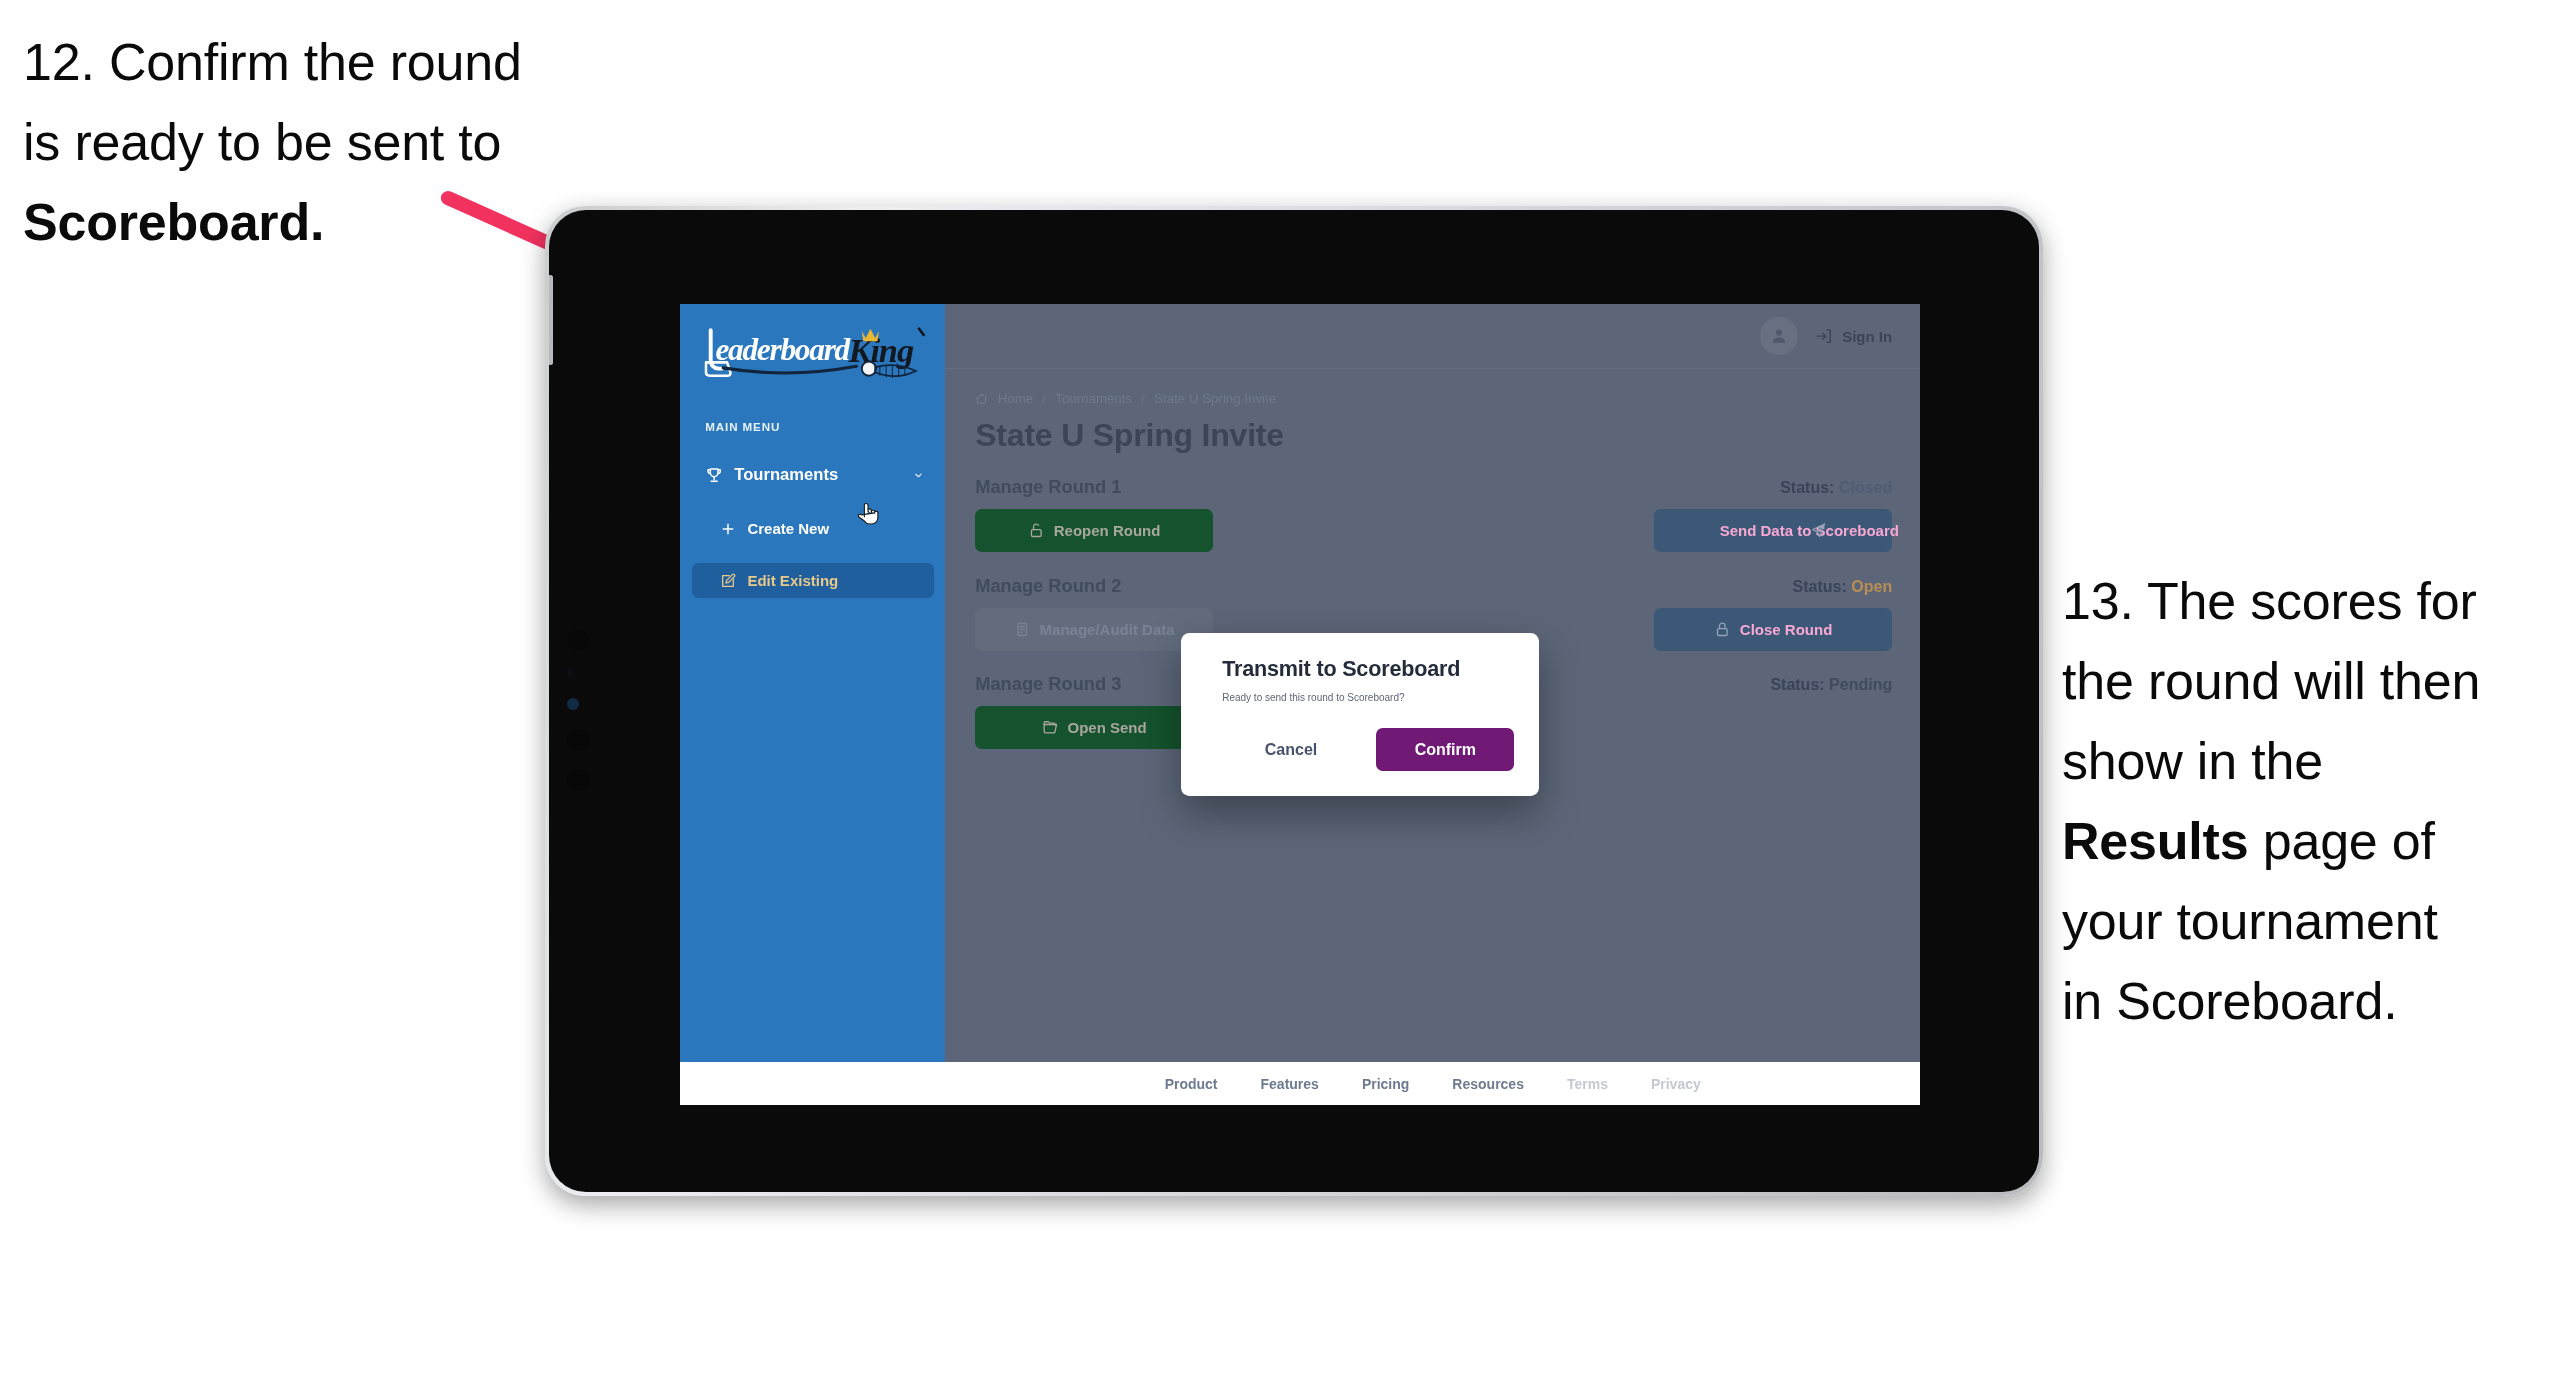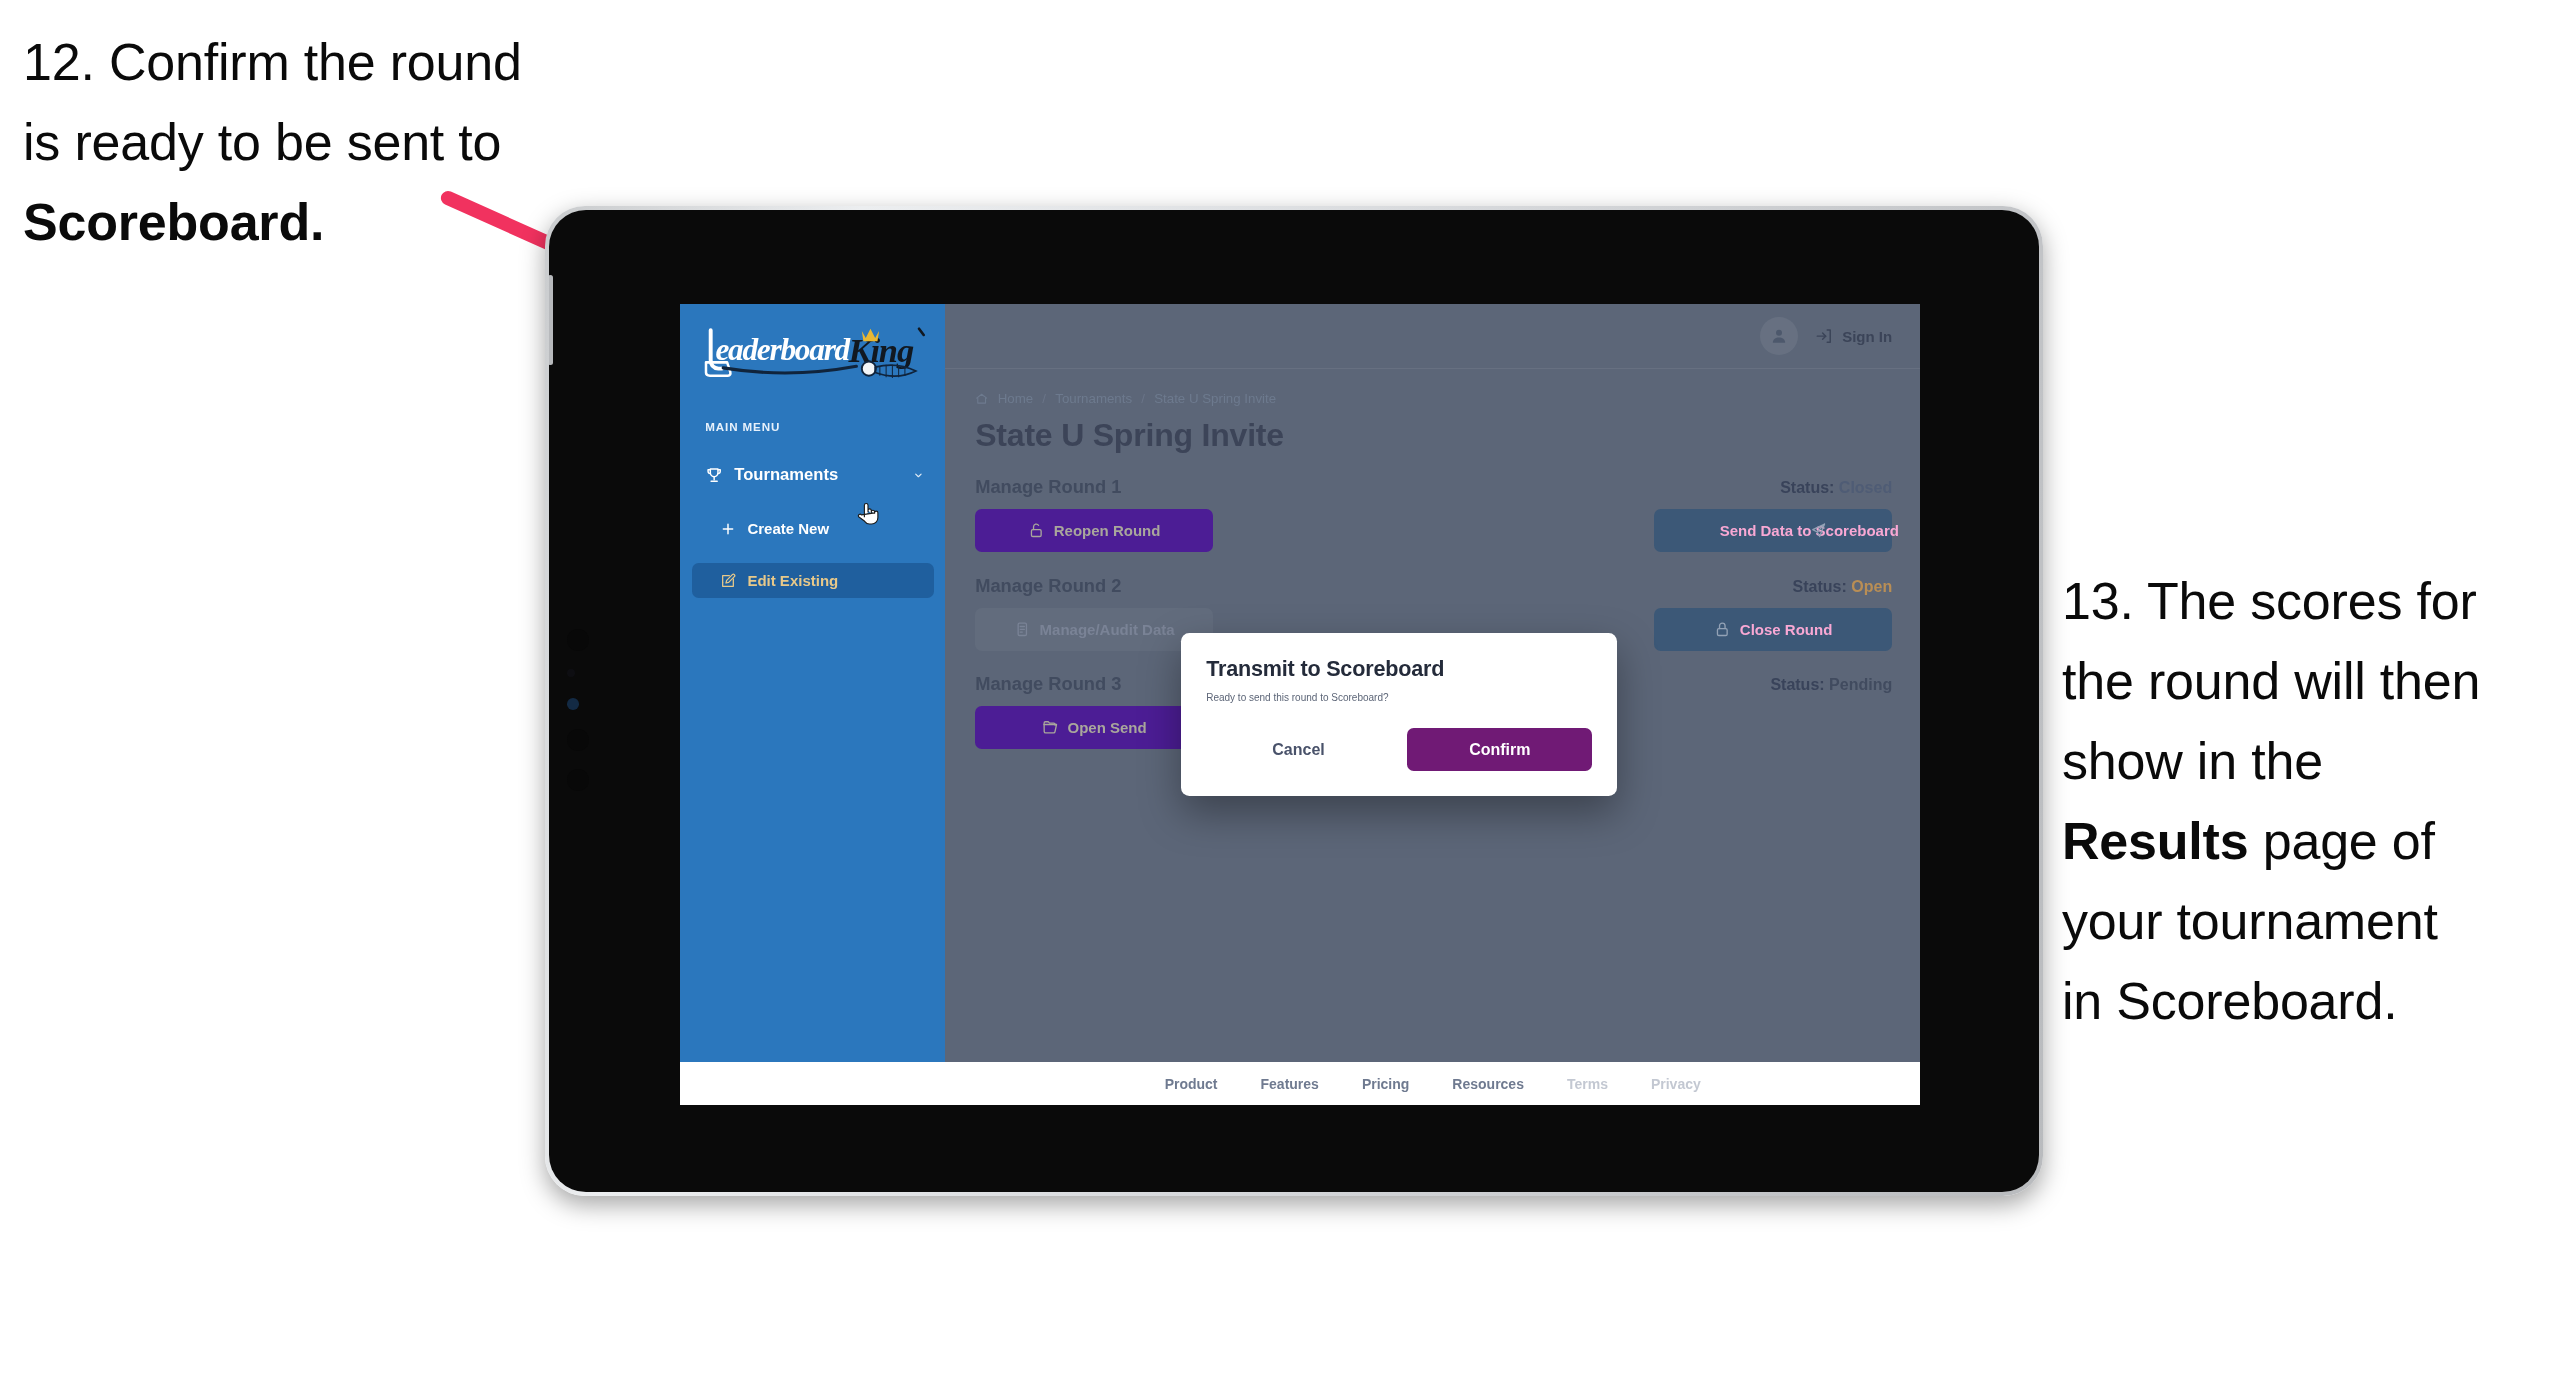--- a/index.html
+++ b/index.html
@@ -128,41 +128,41 @@
   .round-status .val.open    { color: #b98e55; }
   .round-status .val.pending { color: #414b5f; }
   .round-actions { display: flex; align-items: center; justify-content: space-between; min-height: 45px; }
 
   .btn {
     display: inline-flex; align-items: center; justify-content: center; gap: 9.2px;
     height: 43px; padding: 0 21.6px; border-radius: 6.7px;
     font-size: 15px; font-weight: 700; border: none; white-space: nowrap;
   }
   .btn svg { width: 16.6px; height: 16.6px; display: block; }
-  .btn-olive { background: #4c1d95; color: #a9a79c; min-width: 238px; }
+  .btn-olive { background: #14532d; color: #a9a79c; min-width: 238px; }
   .btn-olive svg { stroke: #a9a79c; }
   .btn-ghost { background: rgba(255,255,255,0.04); color: #7a8396; min-width: 238px; }
   .btn-ghost svg { stroke: #7a8396; }
   .btn-steel { background: #3c5877; color: #f9a8d4; min-width: 238px; }
   .btn-steel svg { stroke: #93a2b6; }
 
   
   #footer {
     height: 43px; flex: 0 0 43px; background: #ffffff;
     display: flex; align-items: center; justify-content: center; gap: 43px;
     padding-left: 265px;
   }
   #footer .fl { font-size: 14px; font-weight: 700; color: #6f7a90; }
   #footer .fl.muted { color: #c3c8d2; }
 
   
   #modal {
     position: absolute; left: 501px; top: 329px;
-    width: 436px; background: #ffffff; border-radius: 8.3px;
-    padding: 23px 25px 25px 25px; z-index: 40;
+    width: 358px; background: #ffffff; border-radius: 8.3px;
+    padding: 23px 25px 25px 41px; z-index: 40;
     box-shadow: 0 16.6px 40px rgba(0,0,0,0.35);
   }
   #modal-title { font-size: 21.6px; font-weight: 700; color: #242b3a; margin-bottom: 10px; letter-spacing: -0.2px; }
   #modal-text  { font-size: 10px; color: #5c6577; margin-bottom: 25px; }
   #modal-actions { display: flex; gap: 16.6px; }
   #modal-actions .mbtn {
     flex: 1; height: 43px; border-radius: 6.7px; font-size: 16px; font-weight: 700;
     display: flex; align-items: center; justify-content: center; border: none;
   }
   #btn-cancel { background: #ffffff; border: 0.8px solid #dfe3ea; color: #49526a; }

